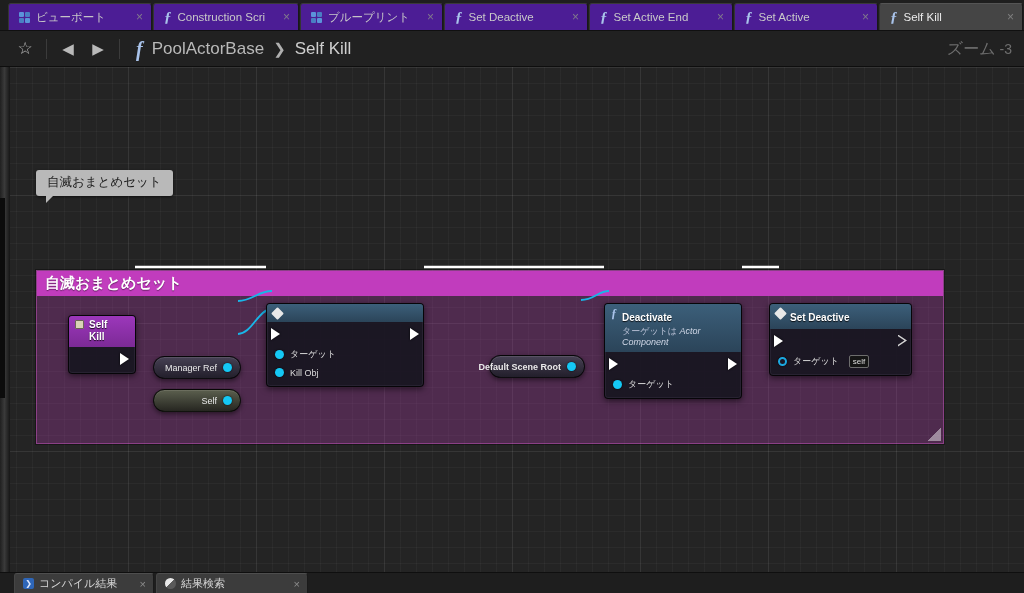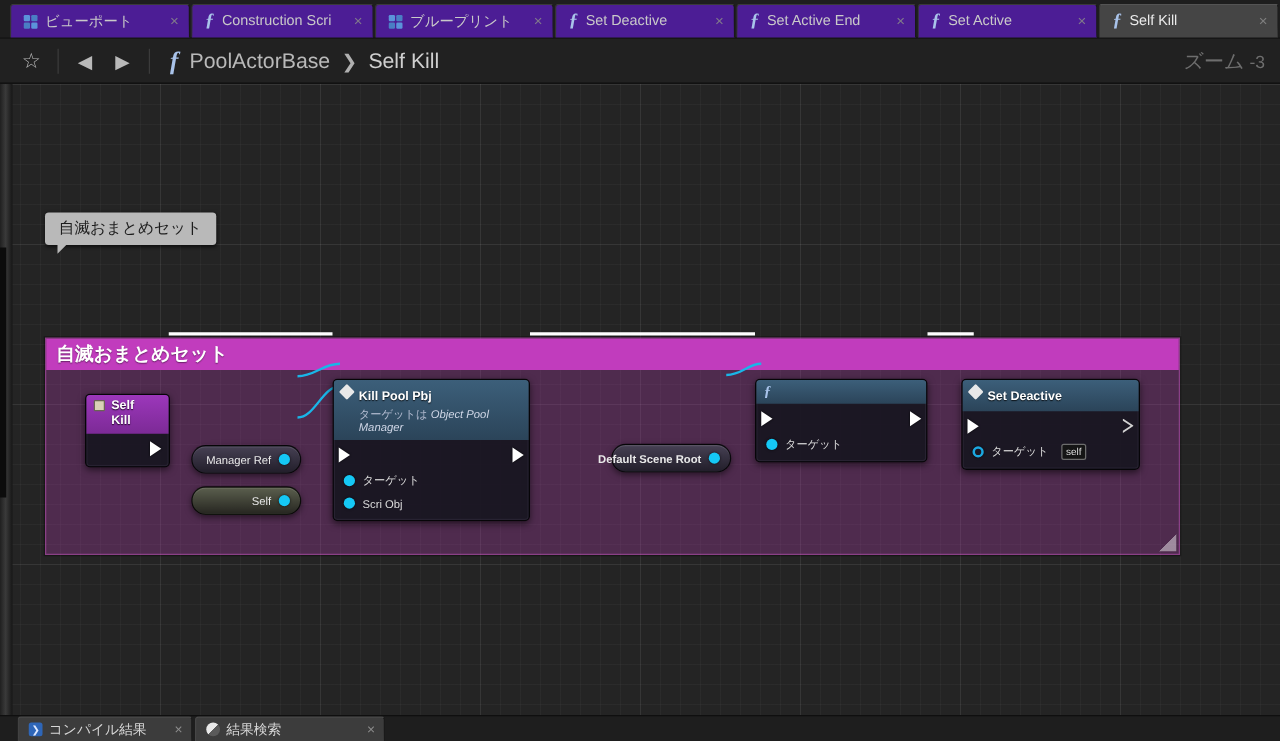--- a/index.html
+++ b/index.html
@@ -309,47 +309,47 @@
       <div class="node-body" style="height:26px">
         <div class="pinrow out" style="position:absolute;right:-2px;top:4px">
           <span class="exec-pin"></span>
         </div>
       </div>
     </div>
 
     <div class="node fn" style="left:266px; top:236px; width:158px;">
       <div class="node-head">
         <span class="nh-icon" style="width:9px;height:9px;background:#e8e8e8;transform:rotate(45deg);border-radius:1px;display:block;margin-top:2px;"></span>
-        <span style="display:block">
-          <span class="node-title">Kill Pool Pbj</span>
-          <span class="node-sub" style="display:block">
-            <span>ターゲットは</span>
-            <i>Object Pool Manager</i>
-          </span>
-        </span>
       </div>
       <div class="node-body">
         <div class="pinrow" style="justify-content:space-between;padding:0 4px;">
           <span class="exec-pin"></span>
           <span class="exec-pin"></span>
         </div>
         <div class="pinrow" style="margin-top:6px">
           <span class="data-pin"></span>
           <span class="pin-label">ターゲット</span>
         </div>
         <div class="pinrow" style="margin-top:3px">
           <span class="data-pin"></span>
-          <span class="pin-label">Scri Obj</span>
+          <span class="pin-label">Kill Obj</span>
         </div>
       </div>
     </div>
 
     <div class="node fn" style="left:604px; top:236px; width:138px;">
       <div class="node-head">
         <span class="nh-icon fx" style="font-size:12px;margin-top:0">ƒ</span>
+        <span style="display:block">
+          <span class="node-title">Deactivate</span>
+          <span class="node-sub" style="display:block">
+            <span>ターゲットは</span>
+            <i>Actor Component</i>
+          </span>
+        </span>
       </div>
       <div class="node-body">
         <div class="pinrow" style="justify-content:space-between;padding:0 4px;">
           <span class="exec-pin"></span>
           <span class="exec-pin"></span>
         </div>
         <div class="pinrow" style="margin-top:6px">
           <span class="data-pin"></span>
           <span class="pin-label">ターゲット</span>
         </div>

